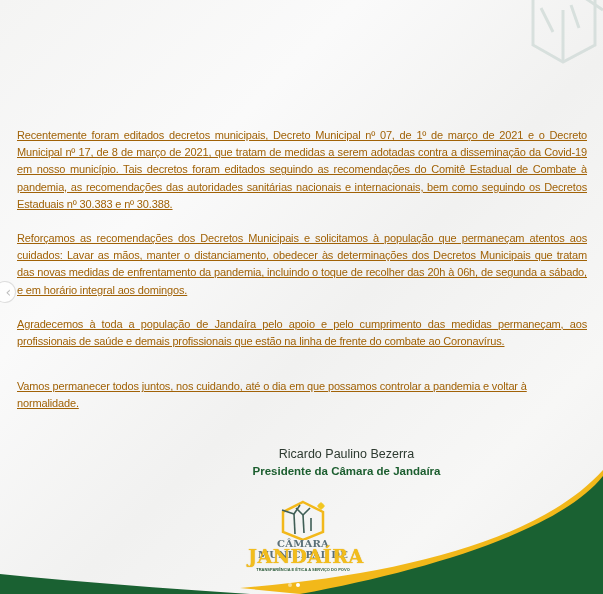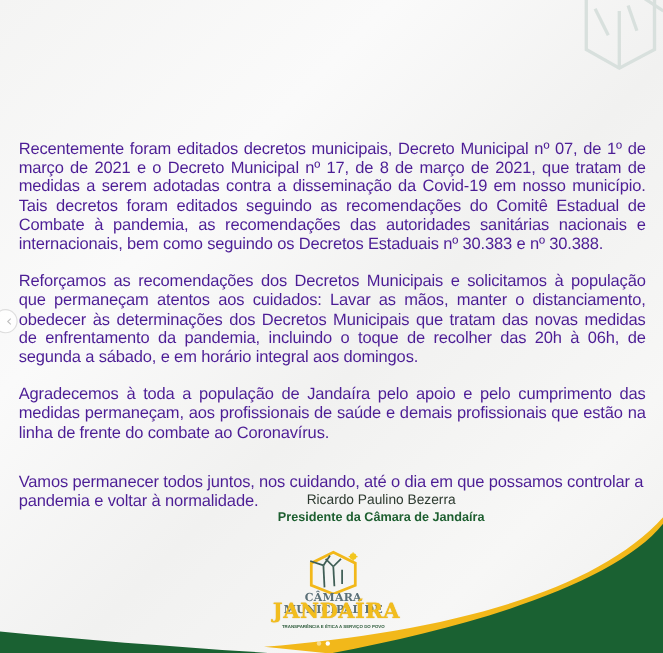--- a/index.html
+++ b/index.html
@@ -11,22 +11,23 @@
       color: #2a2e2b;
     }
     .post { position: absolute; left: 0; top: 0; width: 603px; height: 594px; }
 
     .deco-house {
       position: absolute; right: 0; top: -10px; width: 90px; height: 80px;
     }
 
     .body-text {
       position: absolute; left: 17px; top: 127px; width: 570px;
-      font-size: 15px; line-height: 17.2px; color: #4c1d95;
+      font-size: 11px; line-height: 17.2px; color: #a16207;
       letter-spacing: -0.15px;
+      text-decoration: underline;
     }
     .body-text p { margin-bottom: 17px; text-align: justify; }
     .body-text p.left { text-align: left; margin-top: 28px; }
 
     .signature {
       position: absolute; left: 0; top: 446px; width: 603px; text-align: center; margin-left: 45px;
     }
     .sig-name { font-size: 12.5px; color: #2d3a30; line-height: 17px; }
     .sig-title { font-size: 11.5px; font-weight: bold; color: #1c5e2f; line-height: 16px; }
 

